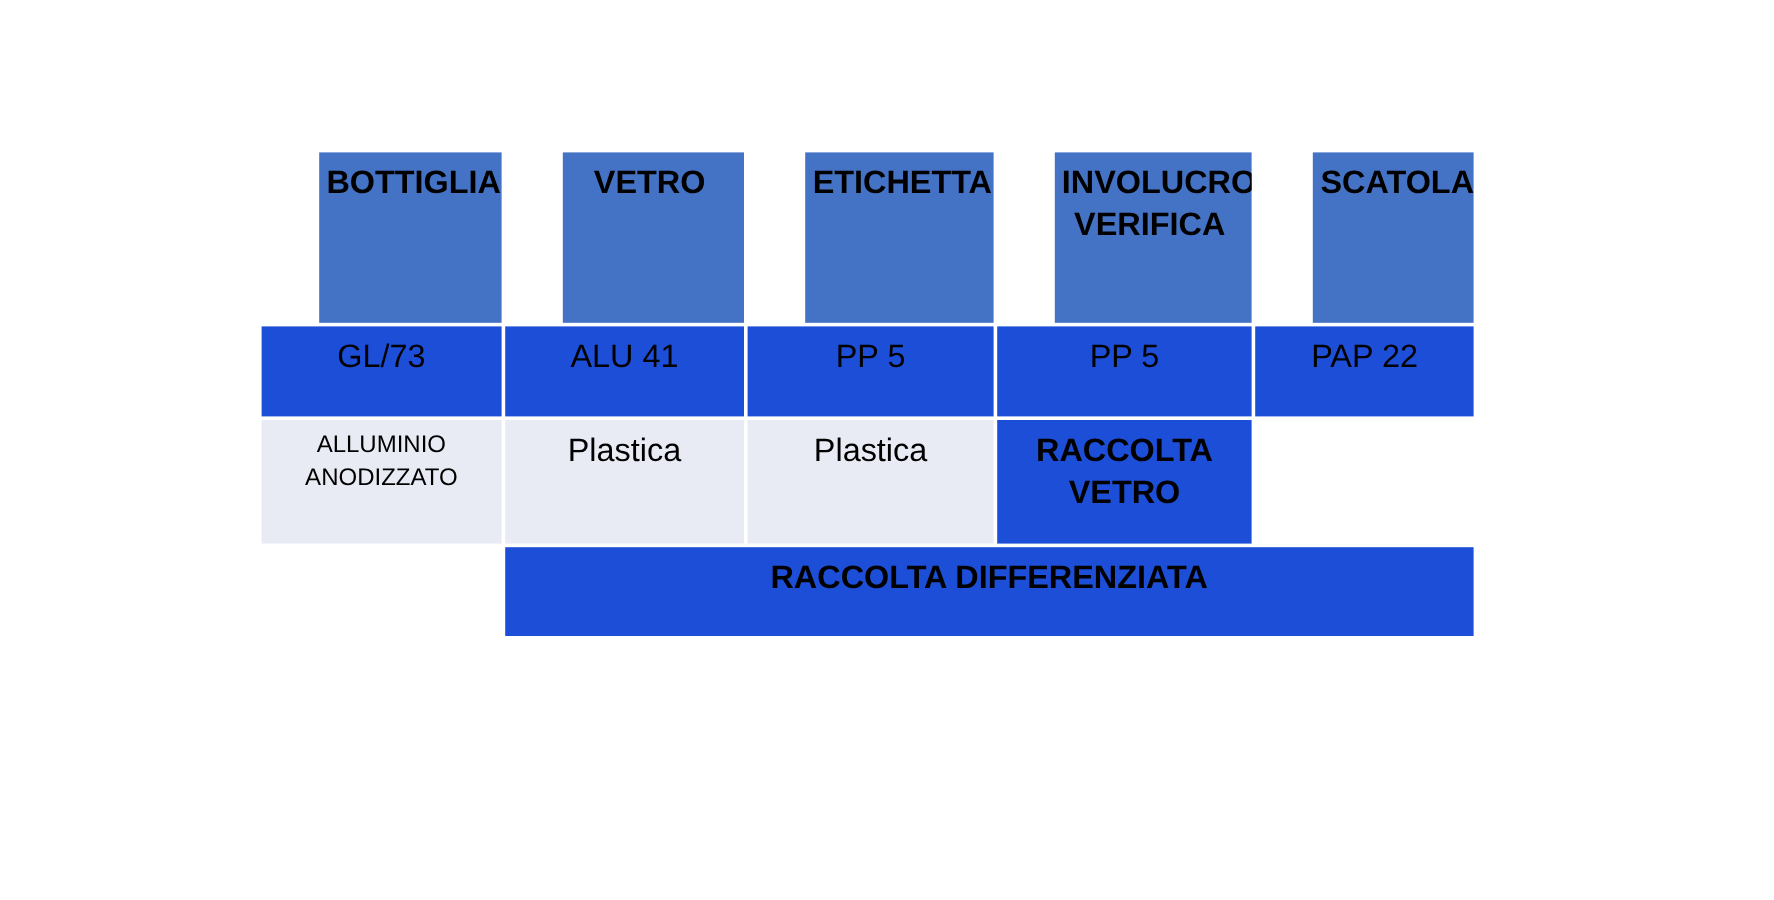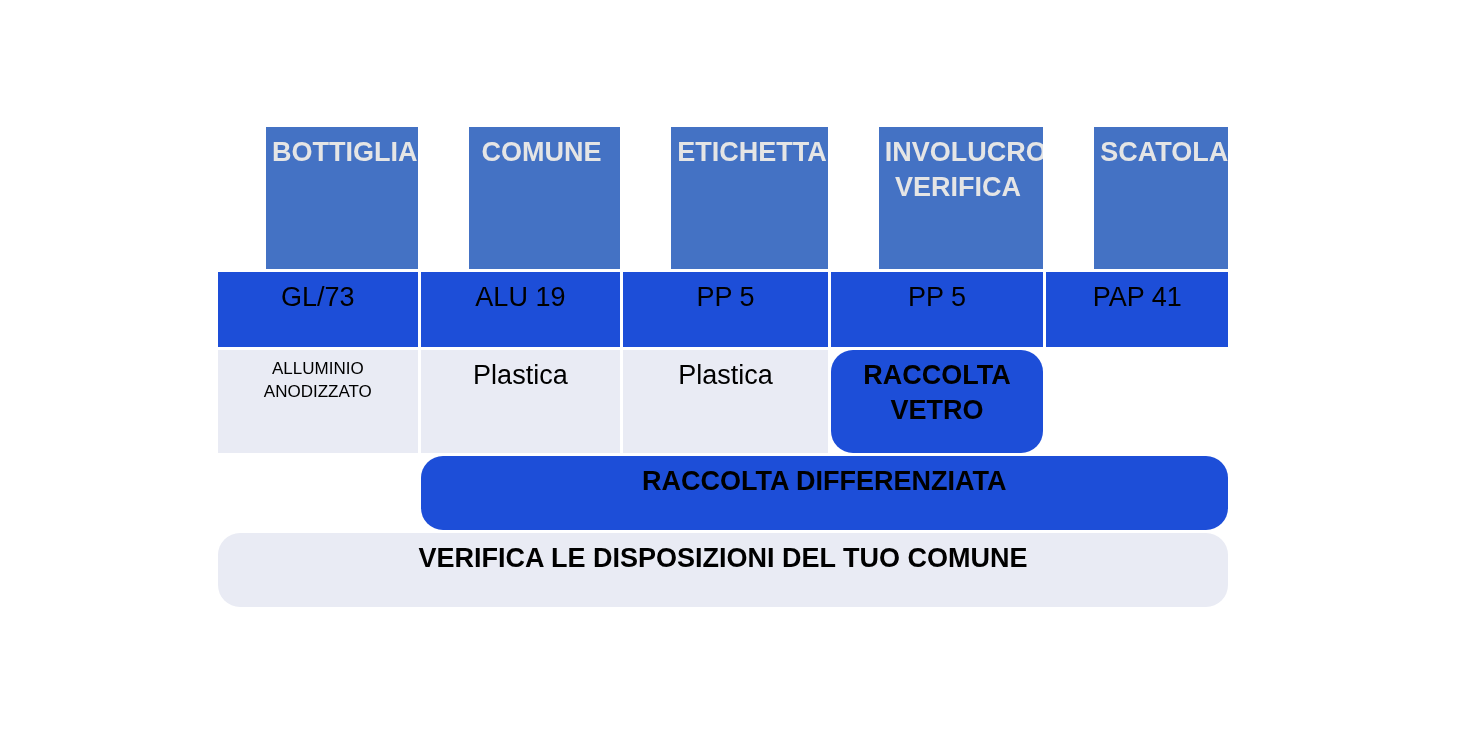--- a/index.html
+++ b/index.html
@@ -28,52 +28,51 @@
   }
   .cell {
     text-align: center;
     padding-top: 8px;
     font-size: 27px;
     line-height: 1.3;
     overflow: hidden;
   }
   .cell.header {
     background: #4472C4;
-    color: #e5e5e5;
+    color: #000000;
     font-weight: bold;
     padding-left: 6px;
     padding-right: 12px;
     margin-left: 48px;
   }
   .cell.band-dark  { background: #1d4ed8; }
   .cell.band-light { background: #E9EBF4; }
-  .cell.bold { font-weight: bold; border-radius: 22px; }
-  .cell.small { font-size: 17px; line-height: 1.35; }
+  .cell.bold { font-weight: bold; }
+  .cell.small { font-size: 20px; line-height: 1.35; }
   .cell.span-rest { grid-column: 2 / 6; text-align: center; }
   .cell.span-all  { grid-column: 1 / 6; }
 </style>
 </head>
 <body>
 
 <div class="table-wrap">
 
   <div class="cell header">BOTTIGLIA</div>
-  <div class="cell header">COMUNE</div>
+  <div class="cell header">VETRO</div>
   <div class="cell header">ETICHETTA</div>
   <div class="cell header">INVOLUCRO VERIFICA</div>
   <div class="cell header">SCATOLA</div>
 
   <div class="cell band-dark">GL/73</div>
-  <div class="cell band-dark">ALU 19</div>
+  <div class="cell band-dark">ALU 41</div>
   <div class="cell band-dark">PP 5</div>
   <div class="cell band-dark">PP 5</div>
-  <div class="cell band-dark">PAP 41</div>
+  <div class="cell band-dark">PAP 22</div>
 
   <div class="cell band-light small">ALLUMINIO ANODIZZATO</div>
   <div class="cell band-light">Plastica</div>
   <div class="cell band-light">Plastica</div>
 
   <div class="cell band-dark bold">RACCOLTA VETRO</div>
   <div class="cell band-dark bold span-rest">RACCOLTA DIFFERENZIATA</div>
 
-  <div class="cell band-light bold span-all">VERIFICA LE DISPOSIZIONI DEL TUO COMUNE</div>
 
 </div>
 
 </body></html>

